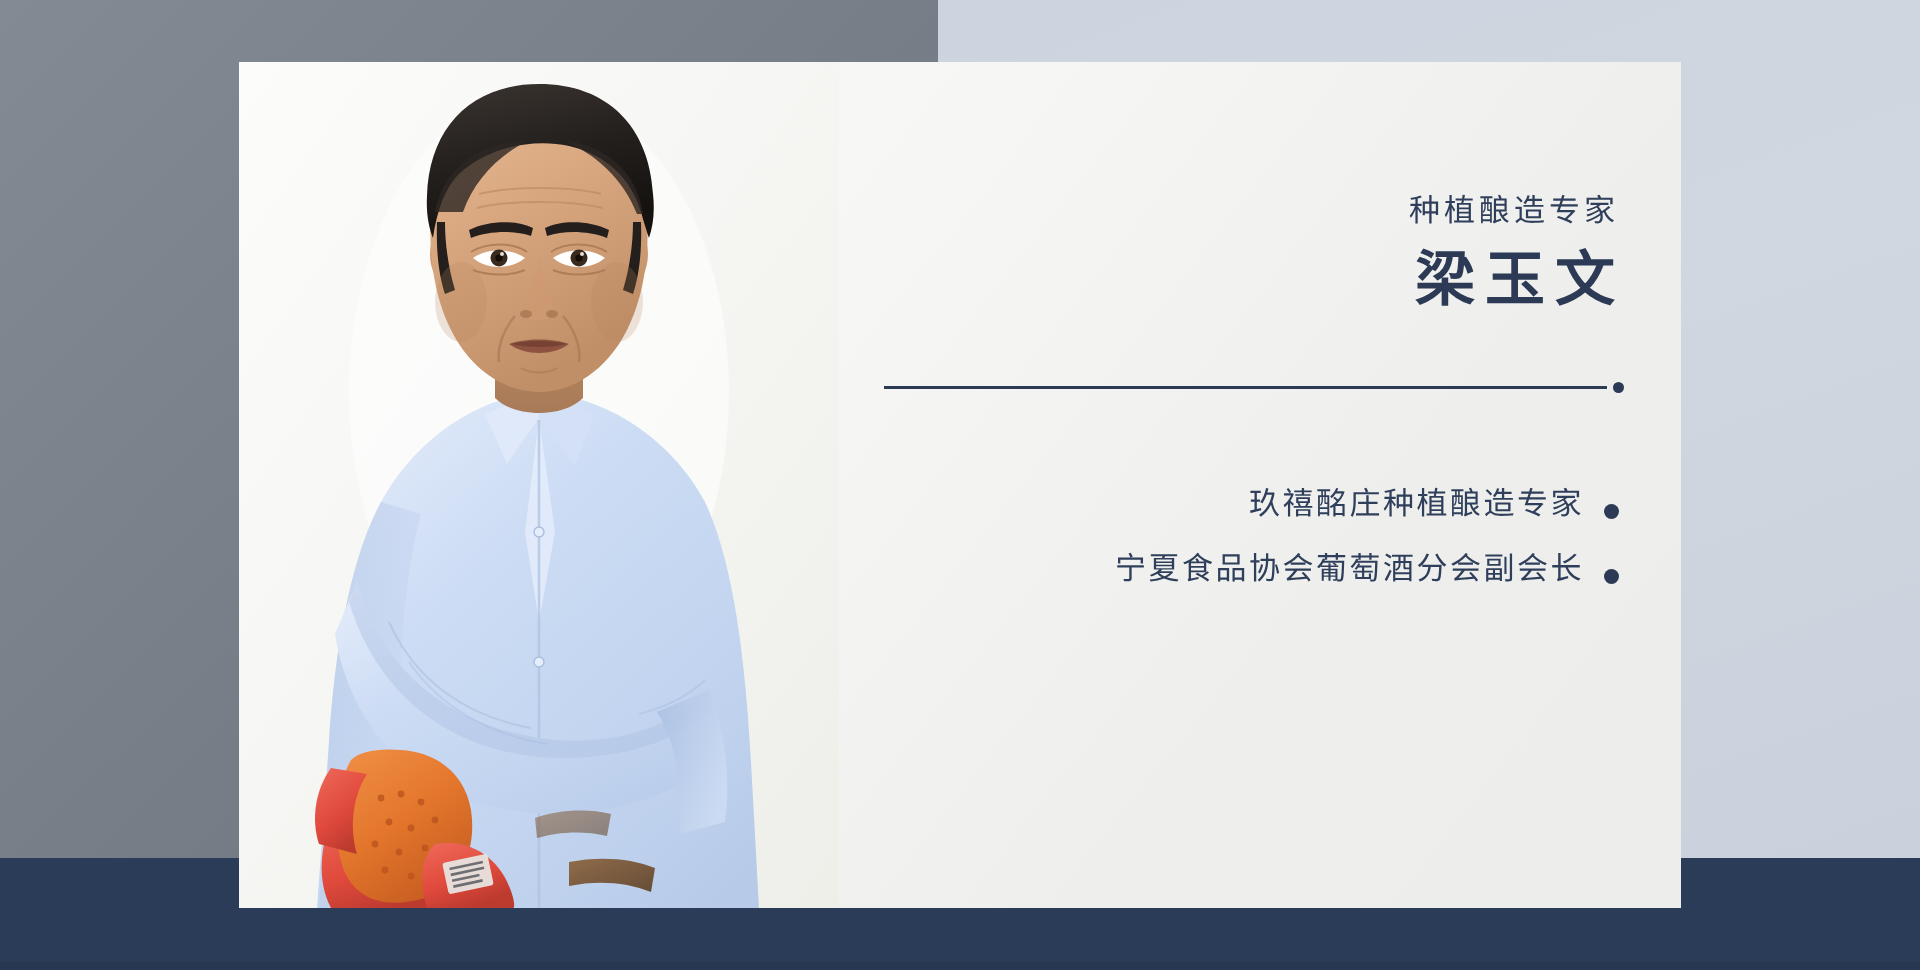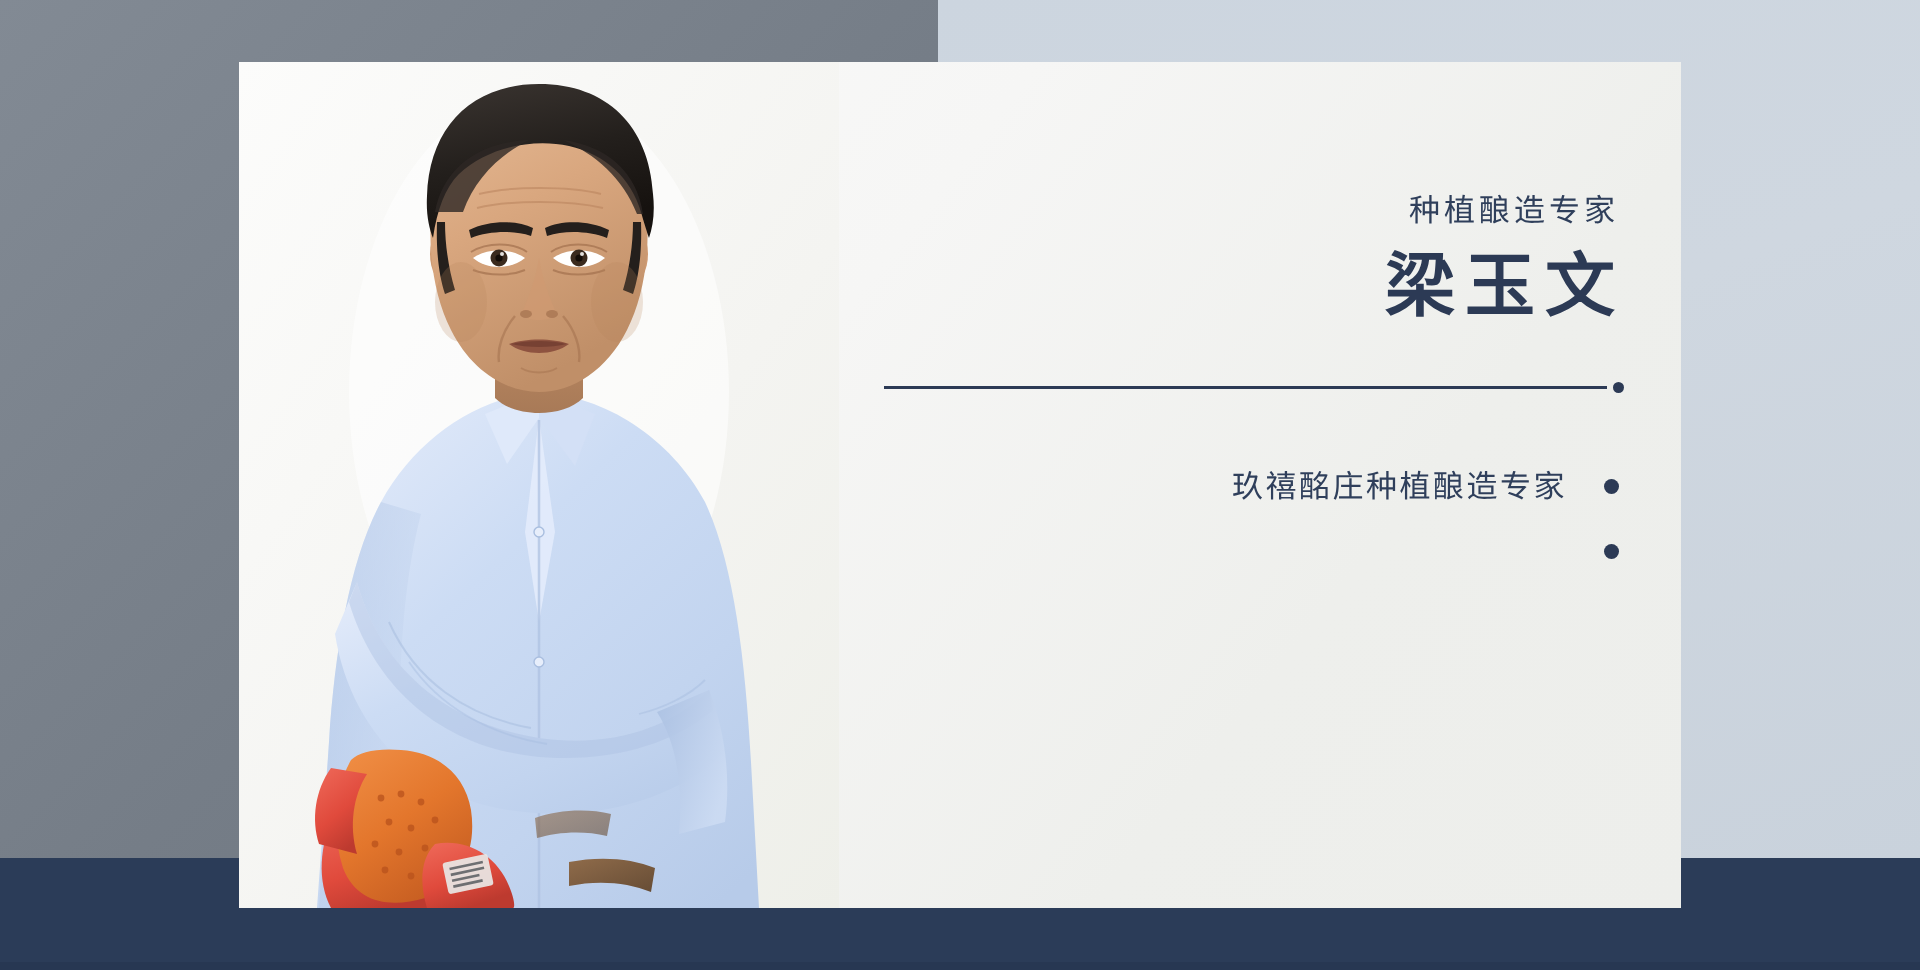--- a/index.html
+++ b/index.html
@@ -78,21 +78,21 @@
     color: #2f3f5b;
     font-family: "DejaVu Sans", "Liberation Sans", sans-serif;
     font-weight: 400;
     white-space: nowrap;
     line-height: 1;
   }
 
   .name {
     position: absolute;
     right: 56px; top: 180px;
-    font-size: 70px;
+    font-size: 60px;
     letter-spacing: 10px;
     color: #2c3a55;
     font-family: "DejaVu Serif", "Liberation Serif", serif;
     font-weight: 700;
     white-space: nowrap;
     line-height: 1.25;
   }
 
   .divider-wrap {
     position: absolute;
@@ -116,24 +116,24 @@
   
   .cred-list {
     position: absolute;
     right: 62px; top: 392px;
     width: 820px;
     list-style: none;
     margin: 0; padding: 0;
   }
   .cred-item {
     display: flex;
-    align-items: center;
+    align-items: flex-end;
     justify-content: flex-end;
     height: 65px;
-    gap: 37px;
+    gap: 20px;
   }
   .cred-text {
     font-size: 31px;
     letter-spacing: 2.5px;
     color: #2f3f5b;
     font-family: "DejaVu Sans", "Liberation Sans", sans-serif;
     white-space: nowrap;
     line-height: 1;
   }
   .cred-bullet {
@@ -379,19 +379,20 @@
         <div class="divider-line"></div>
         <div class="divider-dot"></div>
       </div>
 
       <ul class="cred-list">
         <li class="cred-item">
           <span class="cred-text">玖禧酩庄种植酿造专家</span>
           <span class="cred-bullet"></span>
         </li>
         <li class="cred-item">
+          <span class="cred-text">宁夏食品协会葡萄酒分会副会长</span>
           <span class="cred-bullet"></span>
         </li>
       </ul>
 
     </div>
   </div>
 </div>
 
 </body></html>

